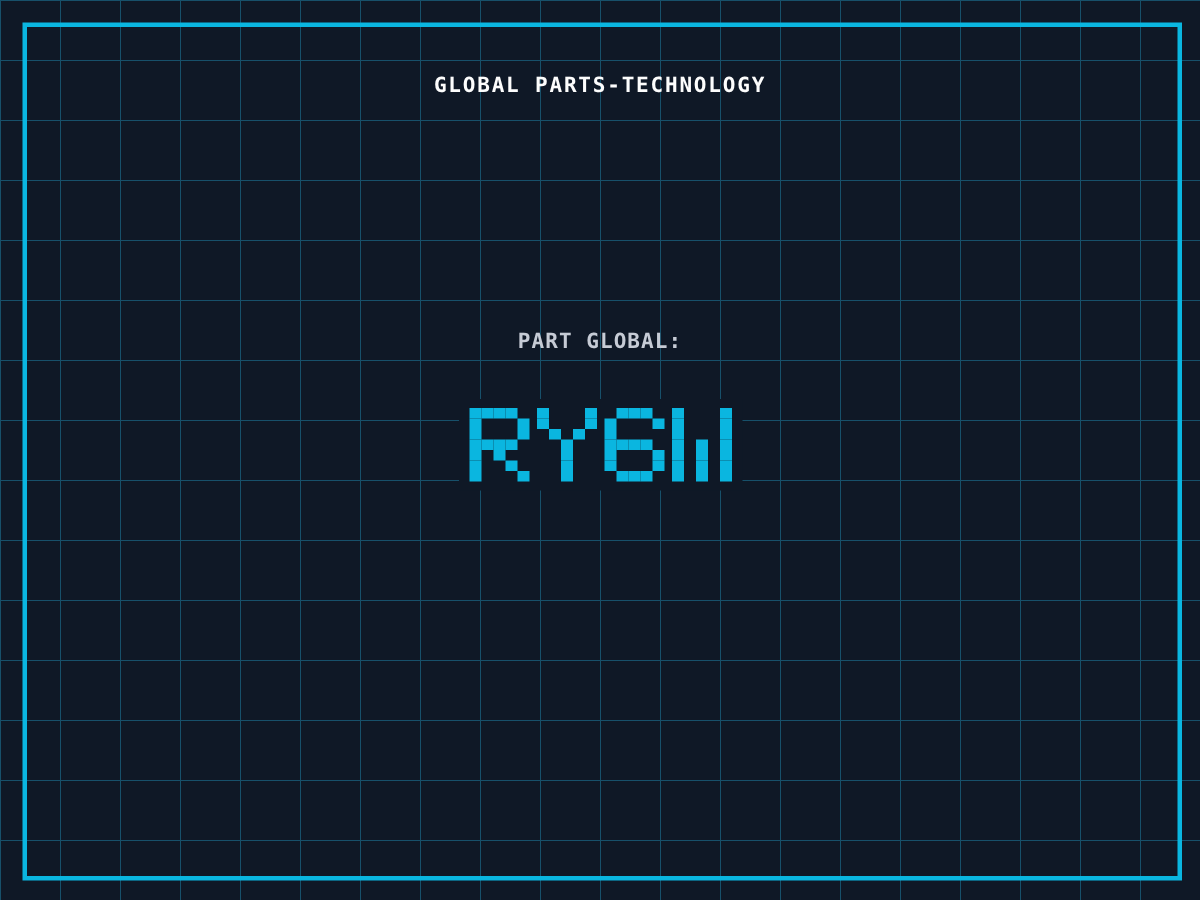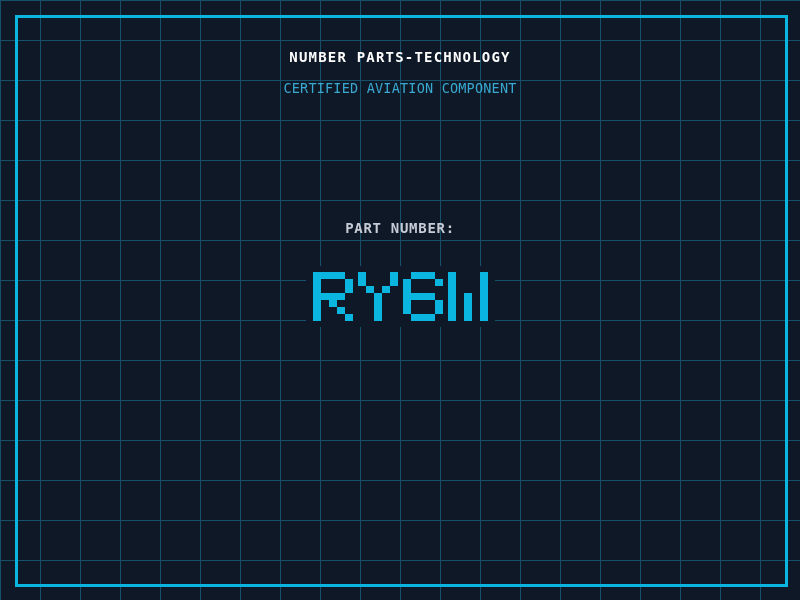--- a/index.html
+++ b/index.html
@@ -64,25 +64,24 @@
   .glyph + .glyph{margin-left:5px;}
   .glyph .on{background:var(--accent);}
   .glyph .off{background:transparent;}
 </style>
 </head>
 <body>
 
 <div class="screen">
   <div class="frame"></div>
 
-  <div class="line title">NUMBER PARTS-TECHNOLOGY</div>
-
-  <div class="line subtitle">CERTIFIED AVIATION COMPONENT</div>
-
-  <div class="line part-label">PART NUMBER:</div>
+  <div class="line title">GLOBAL PARTS-TECHNOLOGY</div>
+
+
+  <div class="line part-label">PART GLOBAL:</div>
 
   <div class="pn-row">
     <div class="pn-box" id="part-number">
         <div class="glyph">
           <span class="on"></span>
           <span class="on"></span>
           <span class="on"></span>
           <span class="on"></span>
           <span class="off"></span>
           <span class="on"></span>

